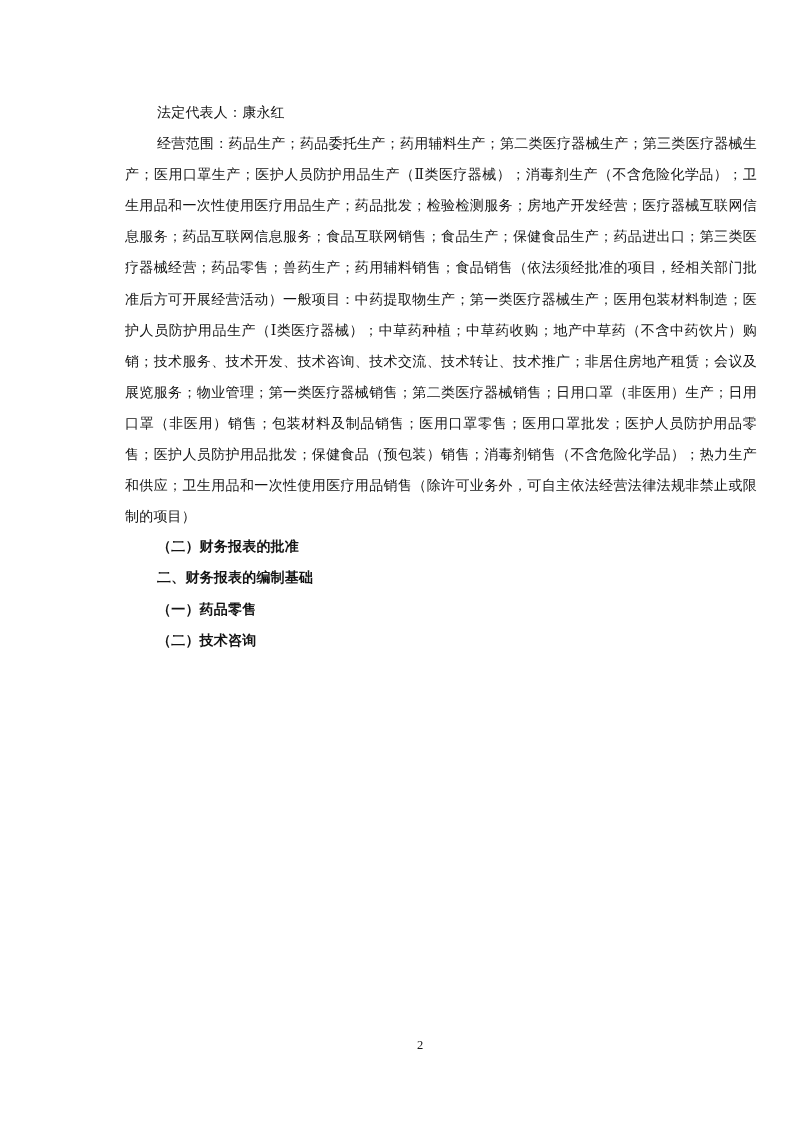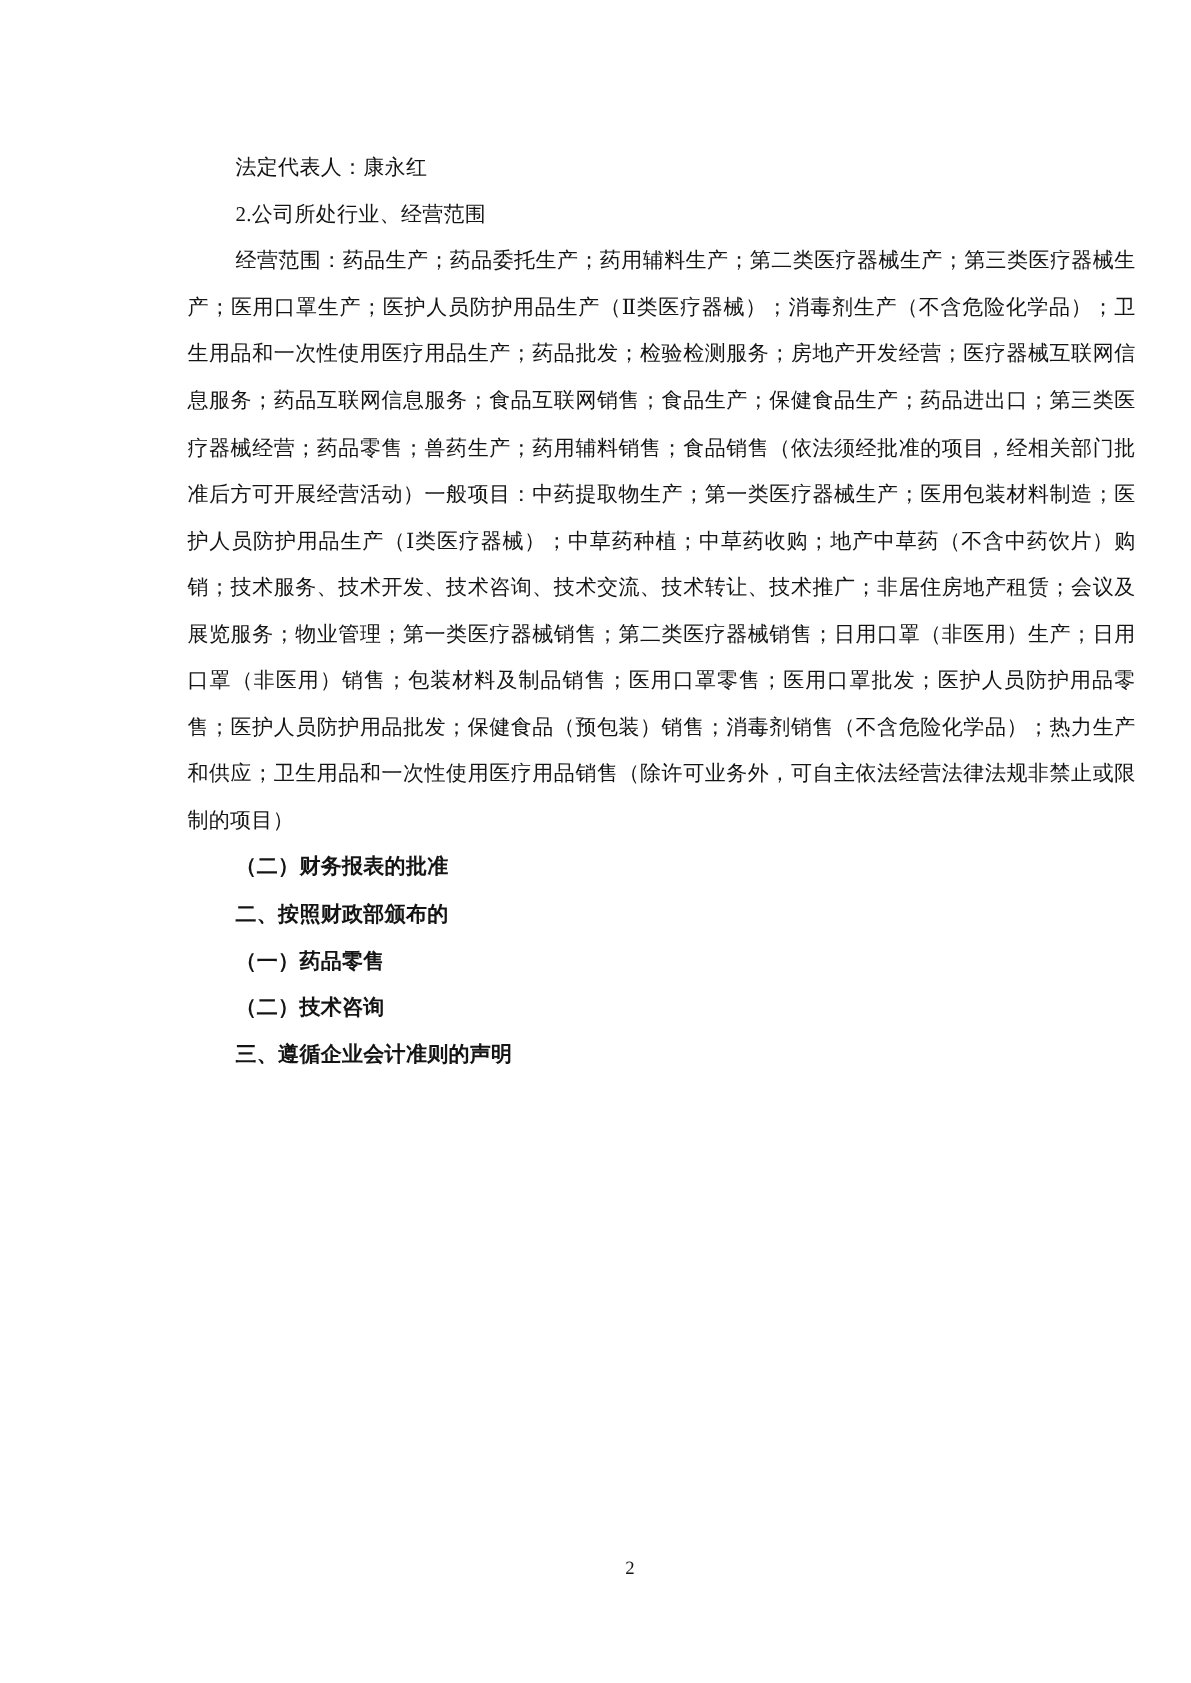--- a/index.html
+++ b/index.html
@@ -28,41 +28,40 @@
       line-height: 31.1px;
       text-align: justify;
       text-justify: inter-character;
       text-indent: 32px;
       word-break: break-all;
       letter-spacing: 0.2px;
     }
     .doc p.heading {
       font-weight: 700;
       text-align: left;
+      font-family: Liberation Mono, monospace;
     }
     .footer {
       position: absolute;
       top: 1035px;
       left: 125px;
       width: 590px;
       text-align: center;
       font-size: 12.5px;
       line-height: 20px;
     }
   </style>
 </head>
 <body>
 
 <div class="page">
   <div class="doc" id="doc-body">
       <p class="body">法定代表人：康永红</p>
-      <p class="body">2.公司所处行业、经营范围</p>
       <p class="body">经营范围：药品生产；药品委托生产；药用辅料生产；第二类医疗器械生产；第三类医疗器械生产；医用口罩生产；医护人员防护用品生产（Ⅱ类医疗器械）；消毒剂生产（不含危险化学品）；卫生用品和一次性使用医疗用品生产；药品批发；检验检测服务；房地产开发经营；医疗器械互联网信息服务；药品互联网信息服务；食品互联网销售；食品生产；保健食品生产；药品进出口；第三类医疗器械经营；药品零售；兽药生产；药用辅料销售；食品销售（依法须经批准的项目，经相关部门批准后方可开展经营活动）一般项目：中药提取物生产；第一类医疗器械生产；医用包装材料制造；医护人员防护用品生产（Ⅰ类医疗器械）；中草药种植；中草药收购；地产中草药（不含中药饮片）购销；技术服务、技术开发、技术咨询、技术交流、技术转让、技术推广；非居住房地产租赁；会议及展览服务；物业管理；第一类医疗器械销售；第二类医疗器械销售；日用口罩（非医用）生产；日用口罩（非医用）销售；包装材料及制品销售；医用口罩零售；医用口罩批发；医护人员防护用品零售；医护人员防护用品批发；保健食品（预包装）销售；消毒剂销售（不含危险化学品）；热力生产和供应；卫生用品和一次性使用医疗用品销售（除许可业务外，可自主依法经营法律法规非禁止或限制的项目）</p>
       <p class="heading">（二）财务报表的批准</p>
-      <p class="heading">二、按照财政部颁布的</p>
+      <p class="heading">二、财务报表的编制基础</p>
       <p class="heading">（一）药品零售</p>
       <p class="heading">（二）技术咨询</p>
-      <p class="heading">三、遵循企业会计准则的声明</p>
     </div>
   <div class="footer">
     <span>2</span>
   </div>
 </div>
 
 </body></html>

